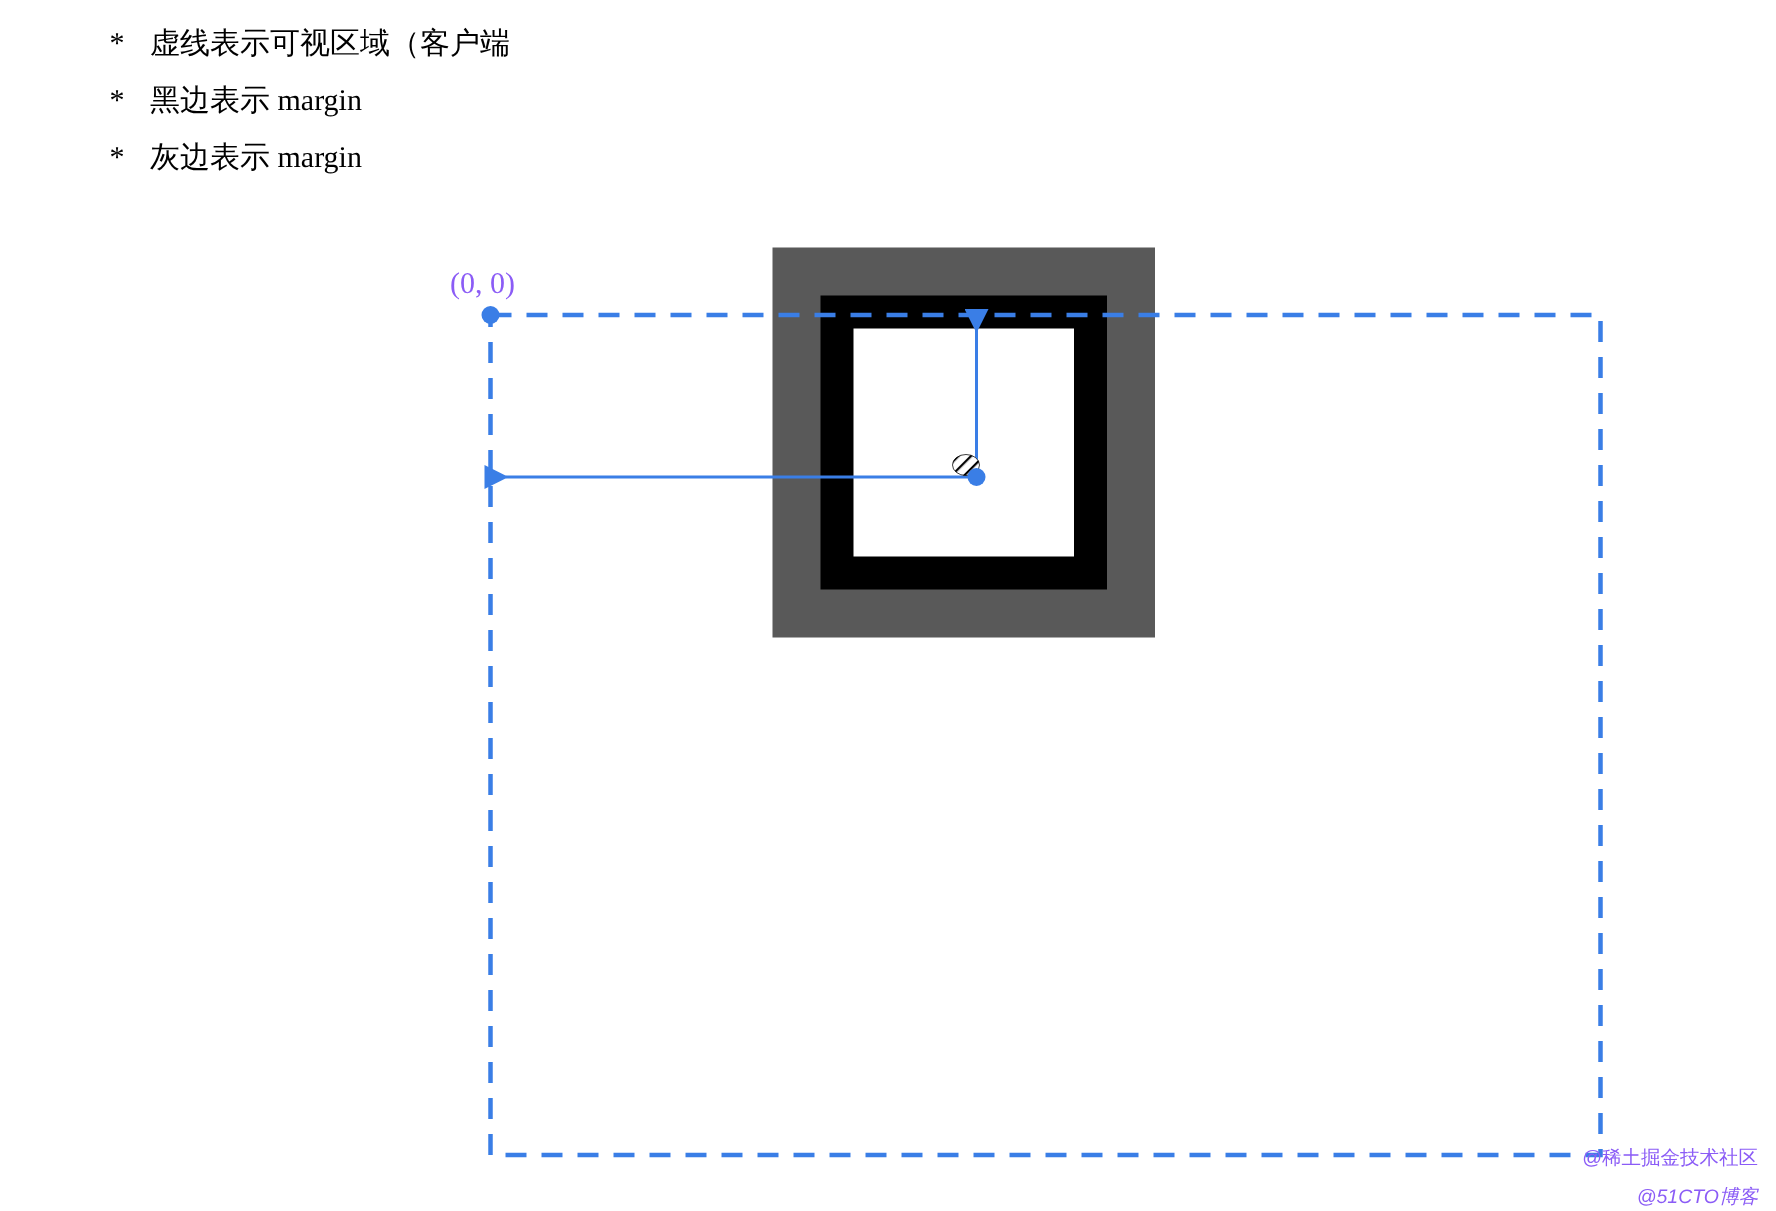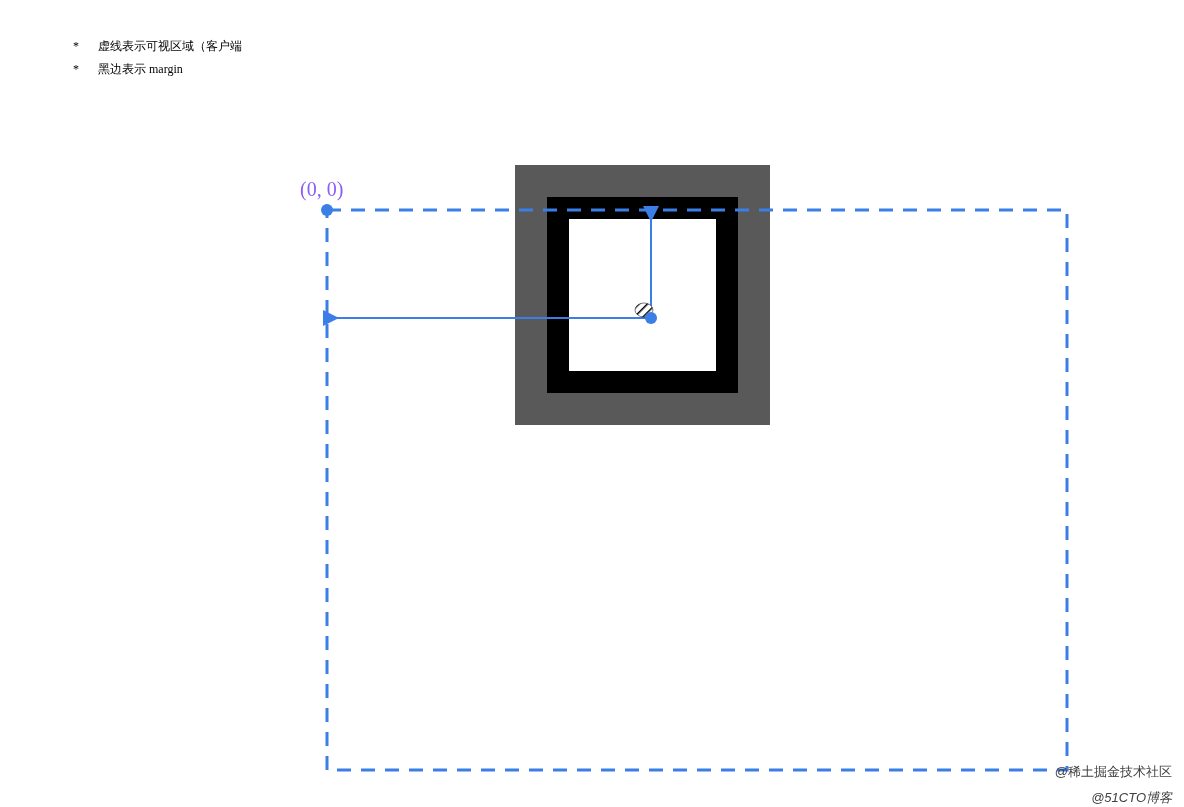--- a/index.html
+++ b/index.html
@@ -9,22 +9,22 @@
     height: 807px;
     background: #ffffff;
     font-family: "Songti SC", "SimSun", serif;
     color: #000;
     overflow: hidden;
     position: relative;
   }
   .legend {
     position: absolute;
     left: 73px;
-    top: 35px;
-    font-size: 12px;
+    top: 10px;
+    font-size: 20px;
     line-height: 1.9;
   }
   .legend .row {
     white-space: nowrap;
   }
   .legend .ast { display:inline-block; width: 22px; }
   svg.canvas {
     position: absolute;
     left: 0; top: 0;
     width: 1184px;
@@ -39,35 +39,39 @@
   .client-label {
     position: absolute;
     font-family: "Times New Roman", serif;
     font-size: 18px;
     color: #2a64c7; 
   }
   .wm {
     position: absolute;
     right: 12px;
     font-size: 13px;
-    color: #404040;
+    color: #8b5cf6;
     font-family: -apple-system, BlinkMacSystemFont, "Segoe UI", sans-serif;
   }
 </style>
 </head>
 <body>
 
 <div class="legend">
   <div class="row">
     <span class="ast">*</span>
     <span>虚线表示可视区域（客户端</span>
   </div>
   <div class="row">
     <span class="ast">*</span>
     <span>黑边表示 margin</span>
+  </div>
+  <div class="row">
+    <span class="ast">*</span>
+    <span>灰边表示 margin</span>
   </div>
 </div>
 
 <div class="origin-label" style="left:300px; top:178px;">(0, 0)</div>
 
 <div class="client-label" style="left:565px; top:337px;">(clientX, clientY)</div>
 
 <svg class="canvas" viewBox="0 0 1184 807">
   <defs>
 

